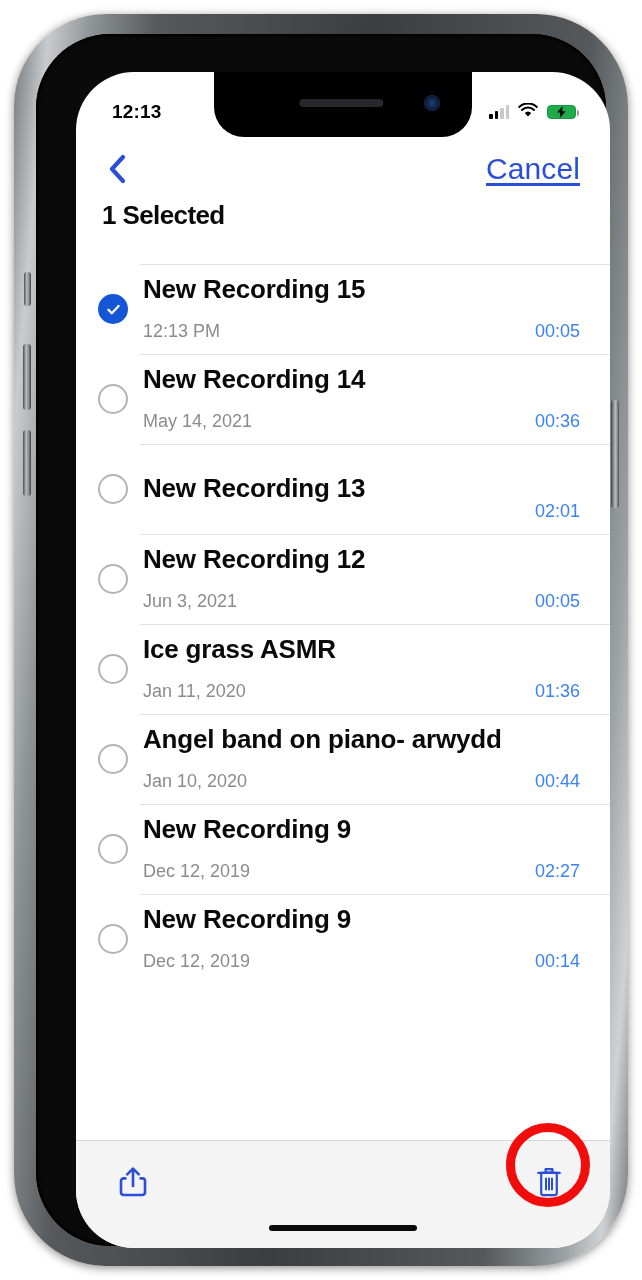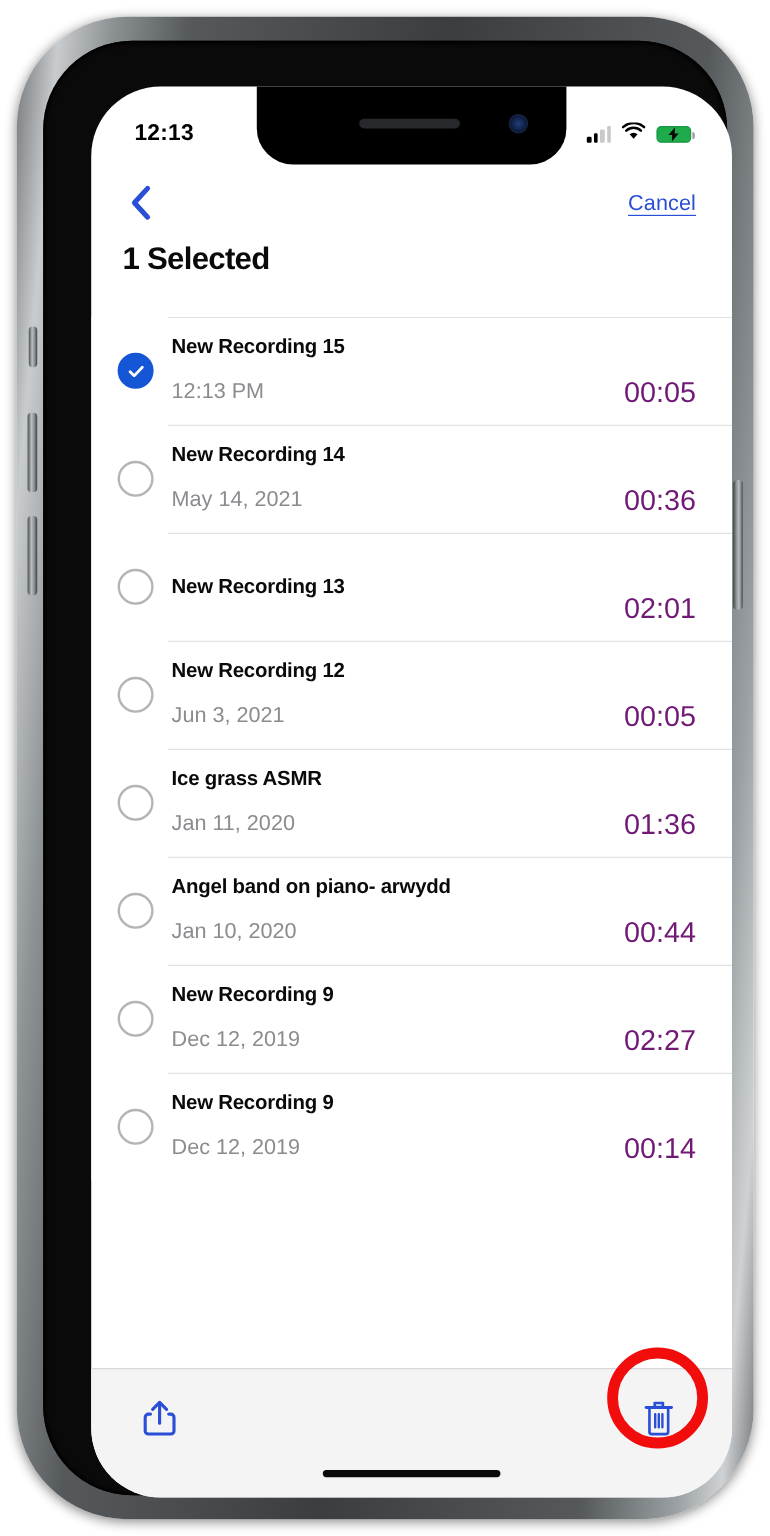--- a/index.html
+++ b/index.html
@@ -85,21 +85,21 @@
   }
 
   
   #nav-bar{
     position:absolute; left:0; top:66px; width:100%; height:62px;
     display:flex; align-items:center; justify-content:space-between;
     padding:0 30px 0 24px;
   }
   #back-button{ width:34px; height:34px; display:flex; align-items:center; justify-content:center; cursor:pointer; }
   #cancel-button{
-    font-size:18px; color:#2a4fd6; text-decoration:underline;
+    font-size:30px; color:#2a4fd6; text-decoration:underline;
     text-underline-offset:4px; cursor:pointer; letter-spacing:.1px;text-align:right;
   }
 
   
   #page-title{
     position:absolute; left:26px; top:128px;
     font-size:26px; font-weight:bold; color:#0a0a0a; letter-spacing:-.6px;
   }
 
   
@@ -119,26 +119,26 @@
   }
   .select-circle{
     flex:0 0 auto; width:30px; height:30px; border-radius:50%;
     border:2px solid #b4b4b8; background:#fff;
     display:flex; align-items:center; justify-content:center;
     margin-right:15px;
   }
   .select-circle.checked{ background:#1556d6; border-color:#1556d6; }
   .item-text{ flex:1 1 auto; min-width:0; }
   .item-title{
-    font-size:17px; font-weight:bold; color:#0a0a0a;
+    font-size:26px; font-weight:bold; color:#0a0a0a;
     letter-spacing:-.2px; white-space:nowrap; line-height:1.22;
   }
   .item-date{ font-size:18px; color:#8b8b90; line-height:1.4; margin-top:14px; }
   .item-duration{
-    flex:0 0 auto; font-size:24px; color:#701a75;
+    flex:0 0 auto; font-size:18px; color:#3b82f6;
     align-self:flex-end; margin-bottom:12px; padding-left:10px;
   }
 
   
   #bottom-toolbar{
     position:absolute; left:0; right:0; bottom:0; height:108px;
     background:#f4f4f5; border-top:1px solid #d8d8da;
     display:flex; align-items:flex-start; justify-content:space-between;
     padding:18px 38px 0 34px; z-index:20;
   }

